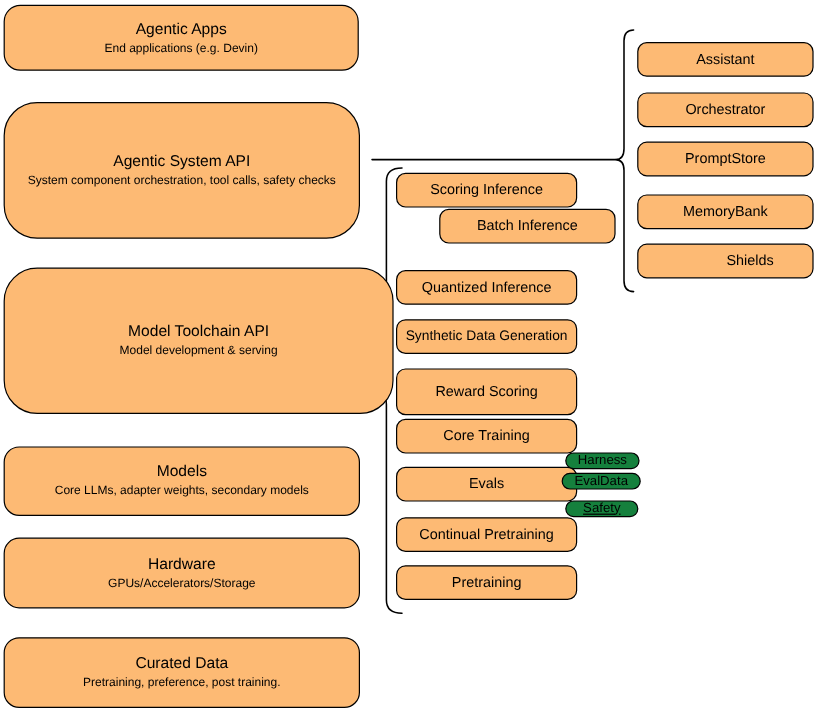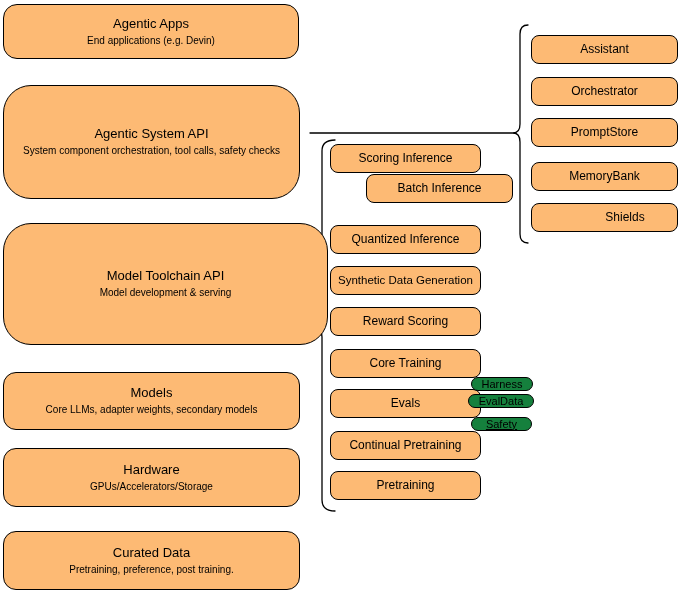--- a/index.html
+++ b/index.html
@@ -82,21 +82,21 @@
 
   <div class="box lbox" style="left:3px; top:531px; width:297px; height:59px; border-radius:13px;">
     <div class="t">Curated Data</div>
     <div class="s">Pretraining, preference, post training.</div>
   </div>
 
   <div class="box mbox" style="left:330px; top:144px; width:151px; height:29px;">Scoring Inference</div>
   <div class="box mbox" style="left:330px; top:174px; width:147px; height:29px;margin-left:36px;">Batch Inference</div>
   <div class="box mbox" style="left:330px; top:225px; width:151px; height:29px;">Quantized Inference</div>
   <div class="box mbox" style="left:330px; top:266px; width:151px; height:29px; font-size:11.5px;">Synthetic Data Generation</div>
-  <div class="box mbox" style="left:330px; top:307px; width:151px; height:29px;">Reward Scoring</div>
+  <div class="box mbox" style="left:330px; top:307px; width:151px; height:39px;">Reward Scoring</div>
   <div class="box mbox" style="left:330px; top:349px; width:151px; height:29px;">Core Training</div>
   <div class="box mbox" style="left:330px; top:389px; width:151px; height:29px;">Evals</div>
   <div class="box mbox" style="left:330px; top:431px; width:151px; height:29px;">Continual Pretraining</div>
   <div class="box mbox" style="left:330px; top:471px; width:151px; height:29px;">Pretraining</div>
 
   <div class="tag" style="left:471px; top:377px; width:62px; height:14px;">Harness</div>
   <div class="tag" style="left:468px; top:394px; width:66px; height:14px;">EvalData</div>
   <div class="tag" style="left:471px; top:417px; width:61px; height:14px;text-decoration:underline;">Safety</div>
 
   <div class="box rbox" style="left:531px; top:35px; width:147px; height:29px;">Assistant</div>

